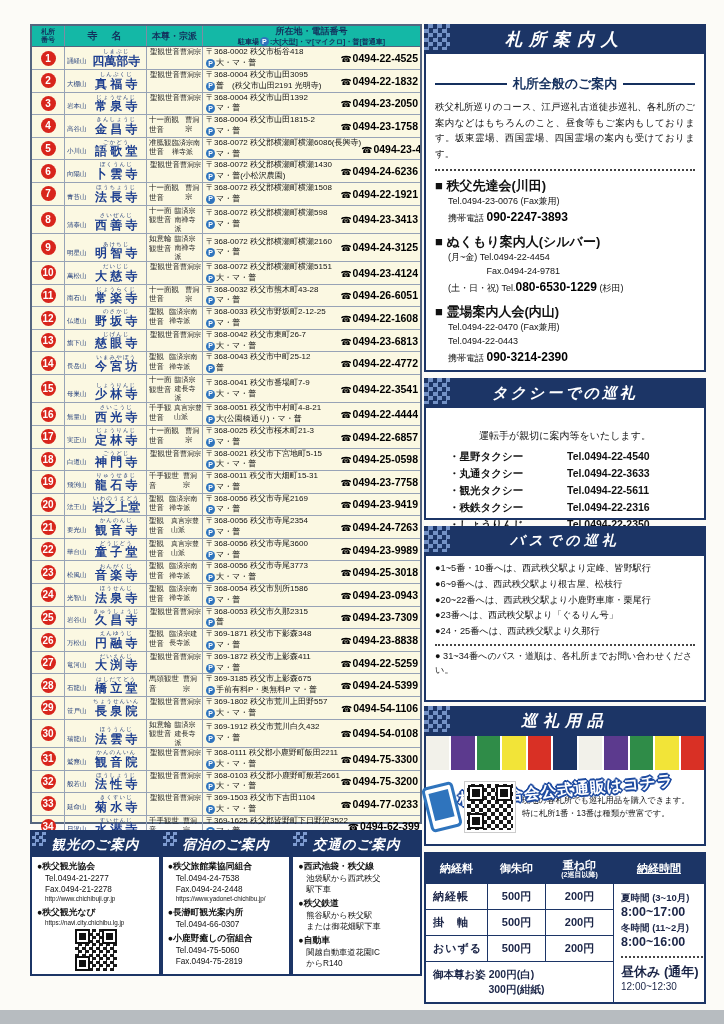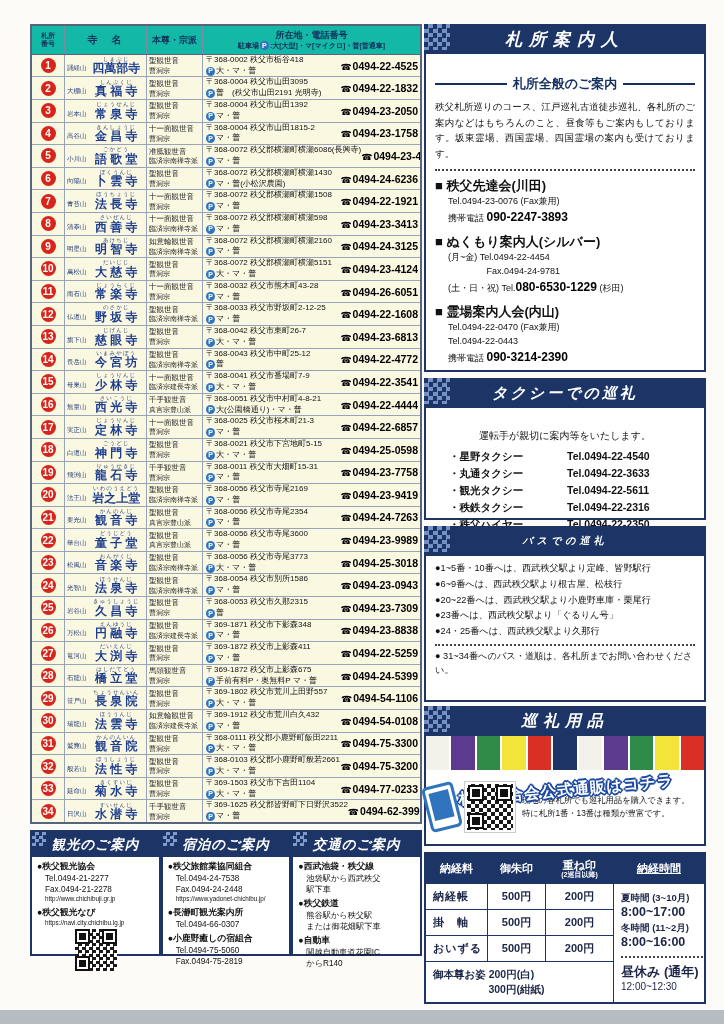--- a/index.html
+++ b/index.html
@@ -22,21 +22,21 @@
   .trow:last-child{border-bottom:none;}
   .trow>div{border-right:1px solid #97a3b6;box-sizing:border-box;overflow:hidden;}
   .trow>div:last-child{border-right:none;}
   .c-no{display:flex;align-items:center;justify-content:center;}
   .circ{width:15px;height:15px;border-radius:50%;background:#d8251c;color:#fff;font-size:10px;font-weight:bold;display:flex;align-items:center;justify-content:center;}
   .c-name{display:flex;align-items:flex-end;padding:1px 1px 2px 2px;gap:1px;}
   .mt{font-size:6.5px;color:#26407c;white-space:nowrap;margin-bottom:1px;}
   .nm-wrap{display:flex;flex-direction:column;align-items:center;flex:1;line-height:1;}
   .furi{font-size:5.5px;color:#26407c;letter-spacing:1px;white-space:nowrap;}
   .nm{font-size:12px;font-weight:bold;color:#1d3e8f;white-space:nowrap;letter-spacing:0px;}
-  .c-sect{display:flex;flex-direction:column;justify-content:center;padding-left:2px;line-height:1.3;}
+  .c-sect{display:flex;flex-direction:row;justify-content:center;padding-left:2px;line-height:1.3;}
   .honzon{font-size:7.5px;color:#222;}
   .shu{font-size:7px;color:#222;}
   .c-addr{display:flex;align-items:center;}
   .addr-left{flex:1;display:flex;flex-direction:column;justify-content:center;padding-left:3px;line-height:1.35;}
   .a1{font-size:8px;color:#111;white-space:nowrap;}
   .a2{font-size:8px;color:#111;display:flex;align-items:center;gap:1px;white-space:nowrap;}
   .pic{width:9px;height:9px;border-radius:50%;background:#2f74bd;color:#fff;font-size:7px;font-weight:bold;display:inline-flex;align-items:center;justify-content:center;flex:none;}
   .tel{font-size:10.5px;font-weight:bold;color:#000;white-space:nowrap;padding-right:2px;}
   .telic{font-size:9px;margin-right:1px;}
 
@@ -90,21 +90,21 @@
   .flabel{justify-content:flex-start !important;padding-left:7px;letter-spacing:1px;}
   .fbottom{grid-column:1 / span 3;height:40px;flex-direction:column;align-items:flex-start !important;justify-content:center;padding-left:7px;font-size:10.5px;font-weight:bold;color:#1b2547;line-height:1.4;border-bottom:none !important;}
   .ftime{grid-column:4;grid-row:2 / span 5;flex-direction:column;align-items:flex-start !important;justify-content:flex-start !important;padding:8px 0 0 7px;border-bottom:none !important;border-right:none !important;}
   .ft-label{font-size:9.5px;font-weight:bold;color:#1b2547;}
   .ft-time{font-size:12.5px;font-weight:bold;color:#1b2547;margin-bottom:3px;}
   .ft-dots{width:82px;border-top:2px dotted #444;margin:4px 0 5px;}
   .ft-lunch1{font-size:13px;font-weight:bold;color:#1b2547;}
   .ft-lunch2{font-size:10px;color:#1b2547;}
 
   
-  .info-row{position:absolute;left:30px;top:830px;width:392px;height:126px;display:flex;justify-content:flex-end;}
+  .info-row{position:absolute;left:30px;top:830px;width:392px;height:146px;display:flex;}
   .ibox{flex:1;border:2px solid #1c3566;background:#fff;box-sizing:border-box;display:flex;flex-direction:column;}
   .ibar{height:25px;background:#1c3566;color:#fff;display:flex;align-items:center;justify-content:center;font-family:"DejaVu Serif","Liberation Serif",serif;font-style:italic;font-weight:bold;font-size:13.5px;letter-spacing:1px;position:relative;overflow:hidden;flex:none;}
   .ibar::before{content:"";position:absolute;left:0;top:0;width:14px;height:14px;background:repeating-conic-gradient(#7d9bd0 0% 25%,#1c3566 0% 50%);background-size:7px 7px;}
   .ibody{padding:4px 4px 2px 5px;flex:1;}
   .ientry{margin-bottom:3px;}
   .ihead{font-size:8.8px;font-weight:bold;color:#111;white-space:nowrap;}
   .iline{font-size:8.2px;color:#111;padding-left:8px;line-height:1.35;white-space:nowrap;}
   .iline.url{font-size:6.3px;padding-left:8px;}
   .iqr{width:42px;height:42px;margin:2px auto 0;background:repeating-conic-gradient(#1a1a1a 0% 25%,#fff 0% 50%);background-size:7px 7px;position:relative;}
   .iqr i{position:absolute;width:11px;height:11px;border:2px solid #111;background:#fff;}
@@ -875,21 +875,21 @@
         <span class="furi">はしだてどう</span>
         <span class="nm">橋 立 堂</span>
       </span>
     </div>
     <div class="c-sect">
       <div class="honzon">馬頭観世音</div>
       <div class="shu">曹洞宗</div>
     </div>
     <div class="c-addr">
       <div class="addr-left">
-        <div class="a1">〒369-1872 秩父市上影森675</div>
+        <div class="a1">〒369-3185 秩父市上影森675</div>
         <div class="a2">
                 <span class="pic">P</span>
                 <span class="pk">手前有料P・奥無料P マ・普</span>
               </div>
       </div>
       <div class="tel"><span class="telic">☎</span><span class="telno">0494-24-5399</span></div>
     </div>
   </div>
 
   <div class="trow">
@@ -1099,29 +1099,29 @@
           </div>
           <div class="taxi-row">
             <span class="taxi-name">・観光タクシー</span>
             <span class="taxi-tel">Tel.0494-22-5611</span>
           </div>
           <div class="taxi-row">
             <span class="taxi-name">・秩鉄タクシー</span>
             <span class="taxi-tel">Tel.0494-22-2316</span>
           </div>
           <div class="taxi-row">
-            <span class="taxi-name">・秩父ハイヤー</span>
+            <span class="taxi-name">・しょうりんじ</span>
             <span class="taxi-tel">Tel.0494-22-2350</span>
           </div>
         </div>
     </div>
   </section>
 
   <section class="rsec" style="top:526px;">
-    <div class="nbar" style="font-size:10px;letter-spacing:4px;">バスでの巡礼</div>
+    <div class="nbar" style="font-size:14px;letter-spacing:4px;">バスでの巡礼</div>
     <div class="rbody" style="height:146px;padding-top:5px;">
       <div id="bus-list">
           <div class="bus-line">●1~5番・10番へは、西武秩父駅より定峰、皆野駅行</div>
           <div class="bus-line">●6~9番へは、西武秩父駅より根古屋、松枝行</div>
           <div class="bus-line">●20~22番へは、西武秩父駅より小鹿野車庫・栗尾行</div>
           <div class="bus-line">●23番へは、西武秩父駅より「ぐるりん号」</div>
           <div class="bus-line">●24・25番へは、西武秩父駅より久那行</div>
         </div>
       <div class="dots" style="margin:4px 0 4px;"></div>
       <div class="bus-note">● 31~34番へのバス・道順は、各札所までお問い合わせください。</div>

